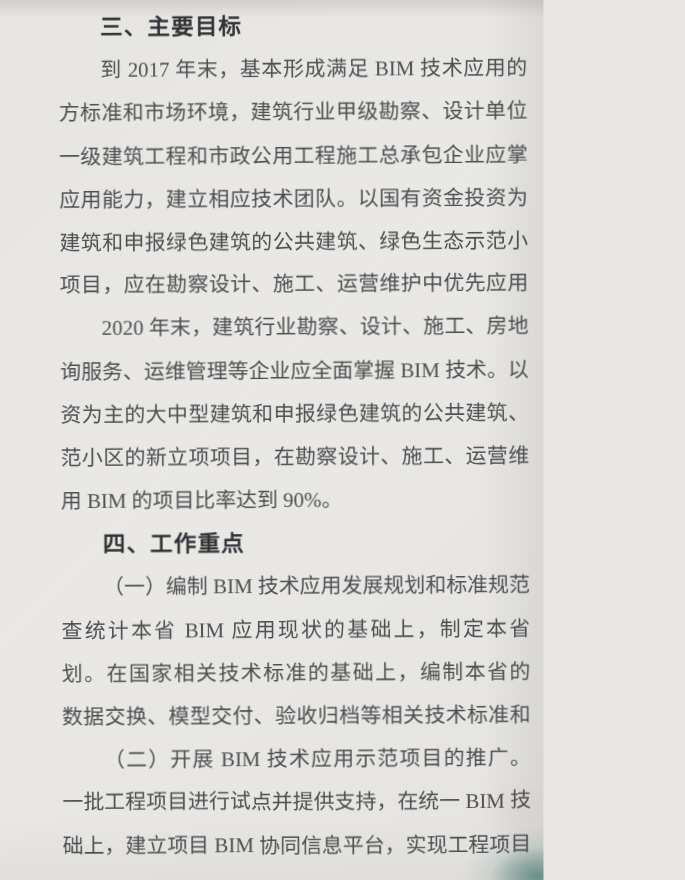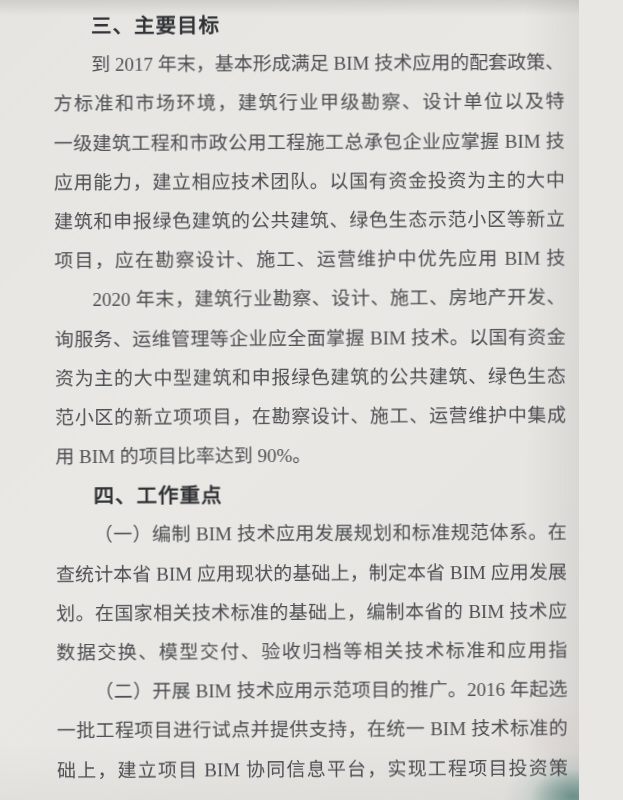--- a/index.html
+++ b/index.html
@@ -2,21 +2,21 @@
 <html lang="zh-CN"><head>
 <meta charset="utf-8">
 <style>
   html, body {
     margin: 0;
     padding: 0;
     background: #e9e7e4;
   }
   .page {
     position: relative;
-    width: 579px;
+    width: 494px;
     height: 800px;
     overflow: hidden;
     background:
       radial-gradient(55px 34px at 99% 99.5%, rgba(58,110,100,0.55), rgba(58,110,100,0) 78%),
       radial-gradient(110px 70px at 100% 100%, rgba(98,148,138,0.42), rgba(98,148,138,0) 70%),
       radial-gradient(70px 50px at 96% 92%, rgba(190,150,150,0.10), rgba(190,150,150,0) 75%),
       linear-gradient(to bottom, rgba(90,88,86,0.16) 0px, rgba(90,88,86,0.0) 16px),
       linear-gradient(to left, rgba(90,88,86,0.10) 0px, rgba(90,88,86,0.0) 55px),
       linear-gradient(to top, rgba(90,88,86,0.05) 0px, rgba(90,88,86,0.0) 60px),
       linear-gradient(135deg, #e7e5e2 0%, #eae8e5 45%, #e6e4e1 100%);

